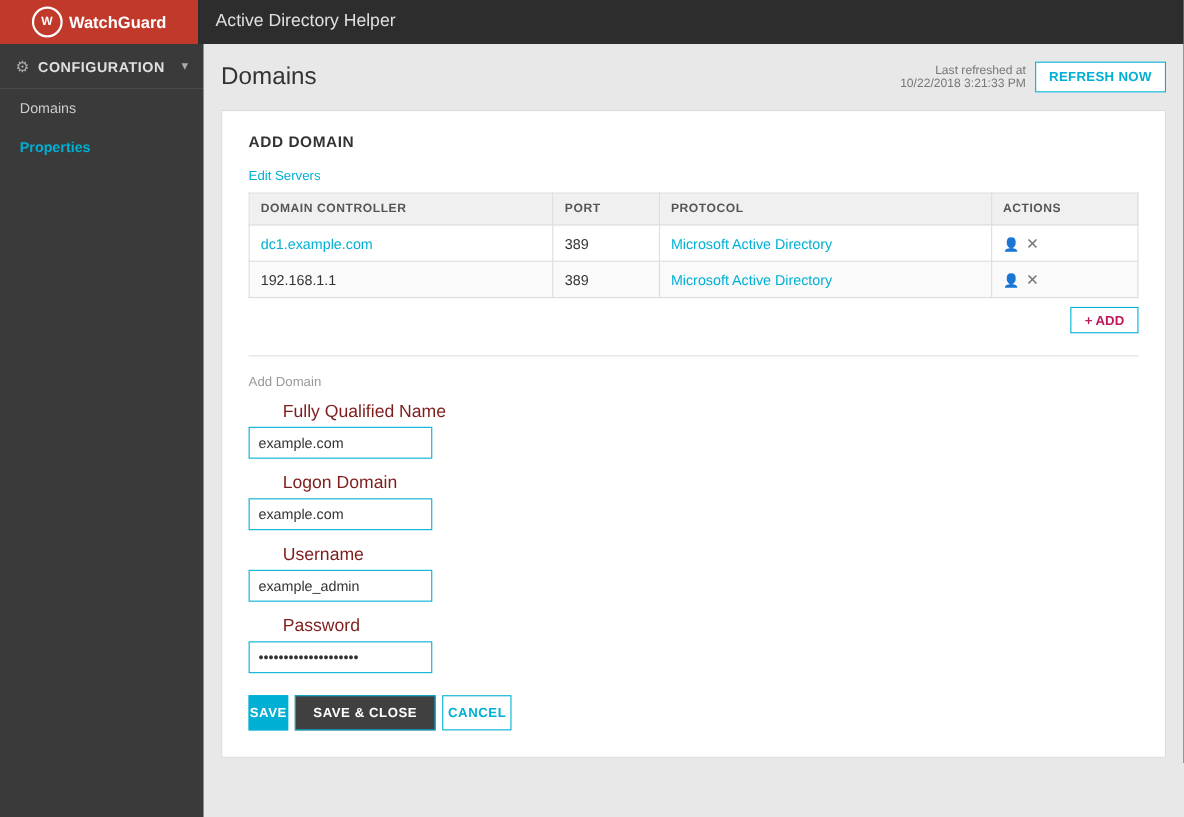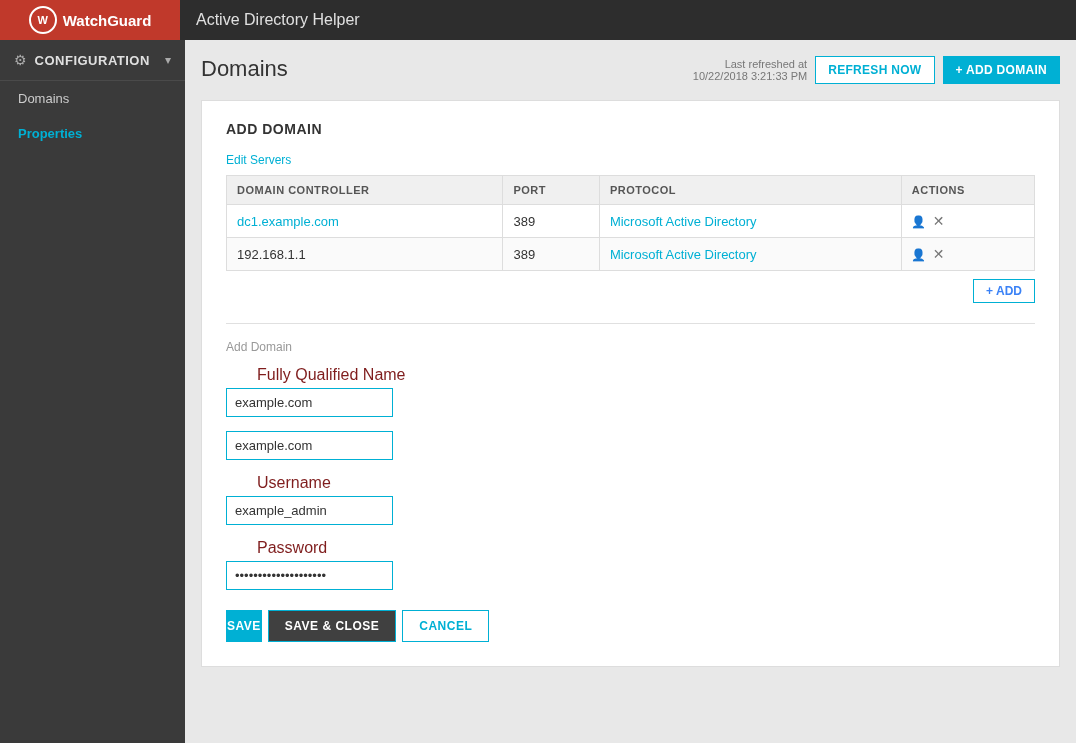--- a/index.html
+++ b/index.html
@@ -211,21 +211,21 @@
     
     .add-row {
       display: flex;
       justify-content: flex-end;
       margin-top: 4px;
       margin-bottom: 20px;
     }
     .btn-add {
       border: 1.5px solid #00b0d4;
       background: white;
-      color: #3b82f6;
+      color: #be185d;
       padding: 4px 12px;
       font-size: 12px;
       font-weight: bold;
       cursor: pointer;
     }
 
     
     .section-divider {
       border: none;
       border-top: 1px solid #e0e0e0;
@@ -282,21 +282,21 @@
       padding: 8px 16px;
       font-size: 12px;
       font-weight: bold;
       cursor: pointer;
       letter-spacing: 0.5px;
     }
     .btn-cancel {
       background: white;
       border: 1.5px solid #00b0d4;
       color: #00b0d4;
-      padding: 8px 16px;
+      padding: 8px 4px;
       font-size: 12px;
       font-weight: bold;
       cursor: pointer;
       letter-spacing: 0.5px;
     }
 
     
     .person-icon::before { content: "👤"; font-size: 12px; }
   </style>
 </head>
@@ -329,21 +329,20 @@
   <div class="content">
 
     <div class="page-header">
       <h1 class="page-title">Domains</h1>
       <div class="header-right">
         <div class="last-refreshed">
           <span>Last refreshed at</span><br>
           <span>10/22/2018 3:21:33 PM</span>
         </div>
         <button class="btn-outline">REFRESH NOW</button>
-        <button class="btn-primary">+ ADD DOMAIN</button>
       </div>
     </div>
 
     <div class="card">
       <div class="card-title">ADD DOMAIN</div>
 
       <div class="section-label">Edit Servers</div>
 
       <table class="servers-table">
         <thead>
@@ -393,20 +392,21 @@
       <hr class="section-divider">
 
       <div class="add-domain-label">Add Domain</div>
 
       <div class="form-group">
         <label class="form-label">Fully Qualified Name</label>
         <input class="form-input" type="text" value="example.com" style="">
       </div>
 
       <div class="form-group">
+        <label class="form-label">Logon Domain</label>
         <input class="form-input" type="text" value="example.com" style="">
       </div>
 
       <div class="form-group">
         <label class="form-label">Username</label>
         <input class="form-input" type="text" value="example_admin" style="">
       </div>
 
       <div class="form-group">
         <label class="form-label">Password</label>

